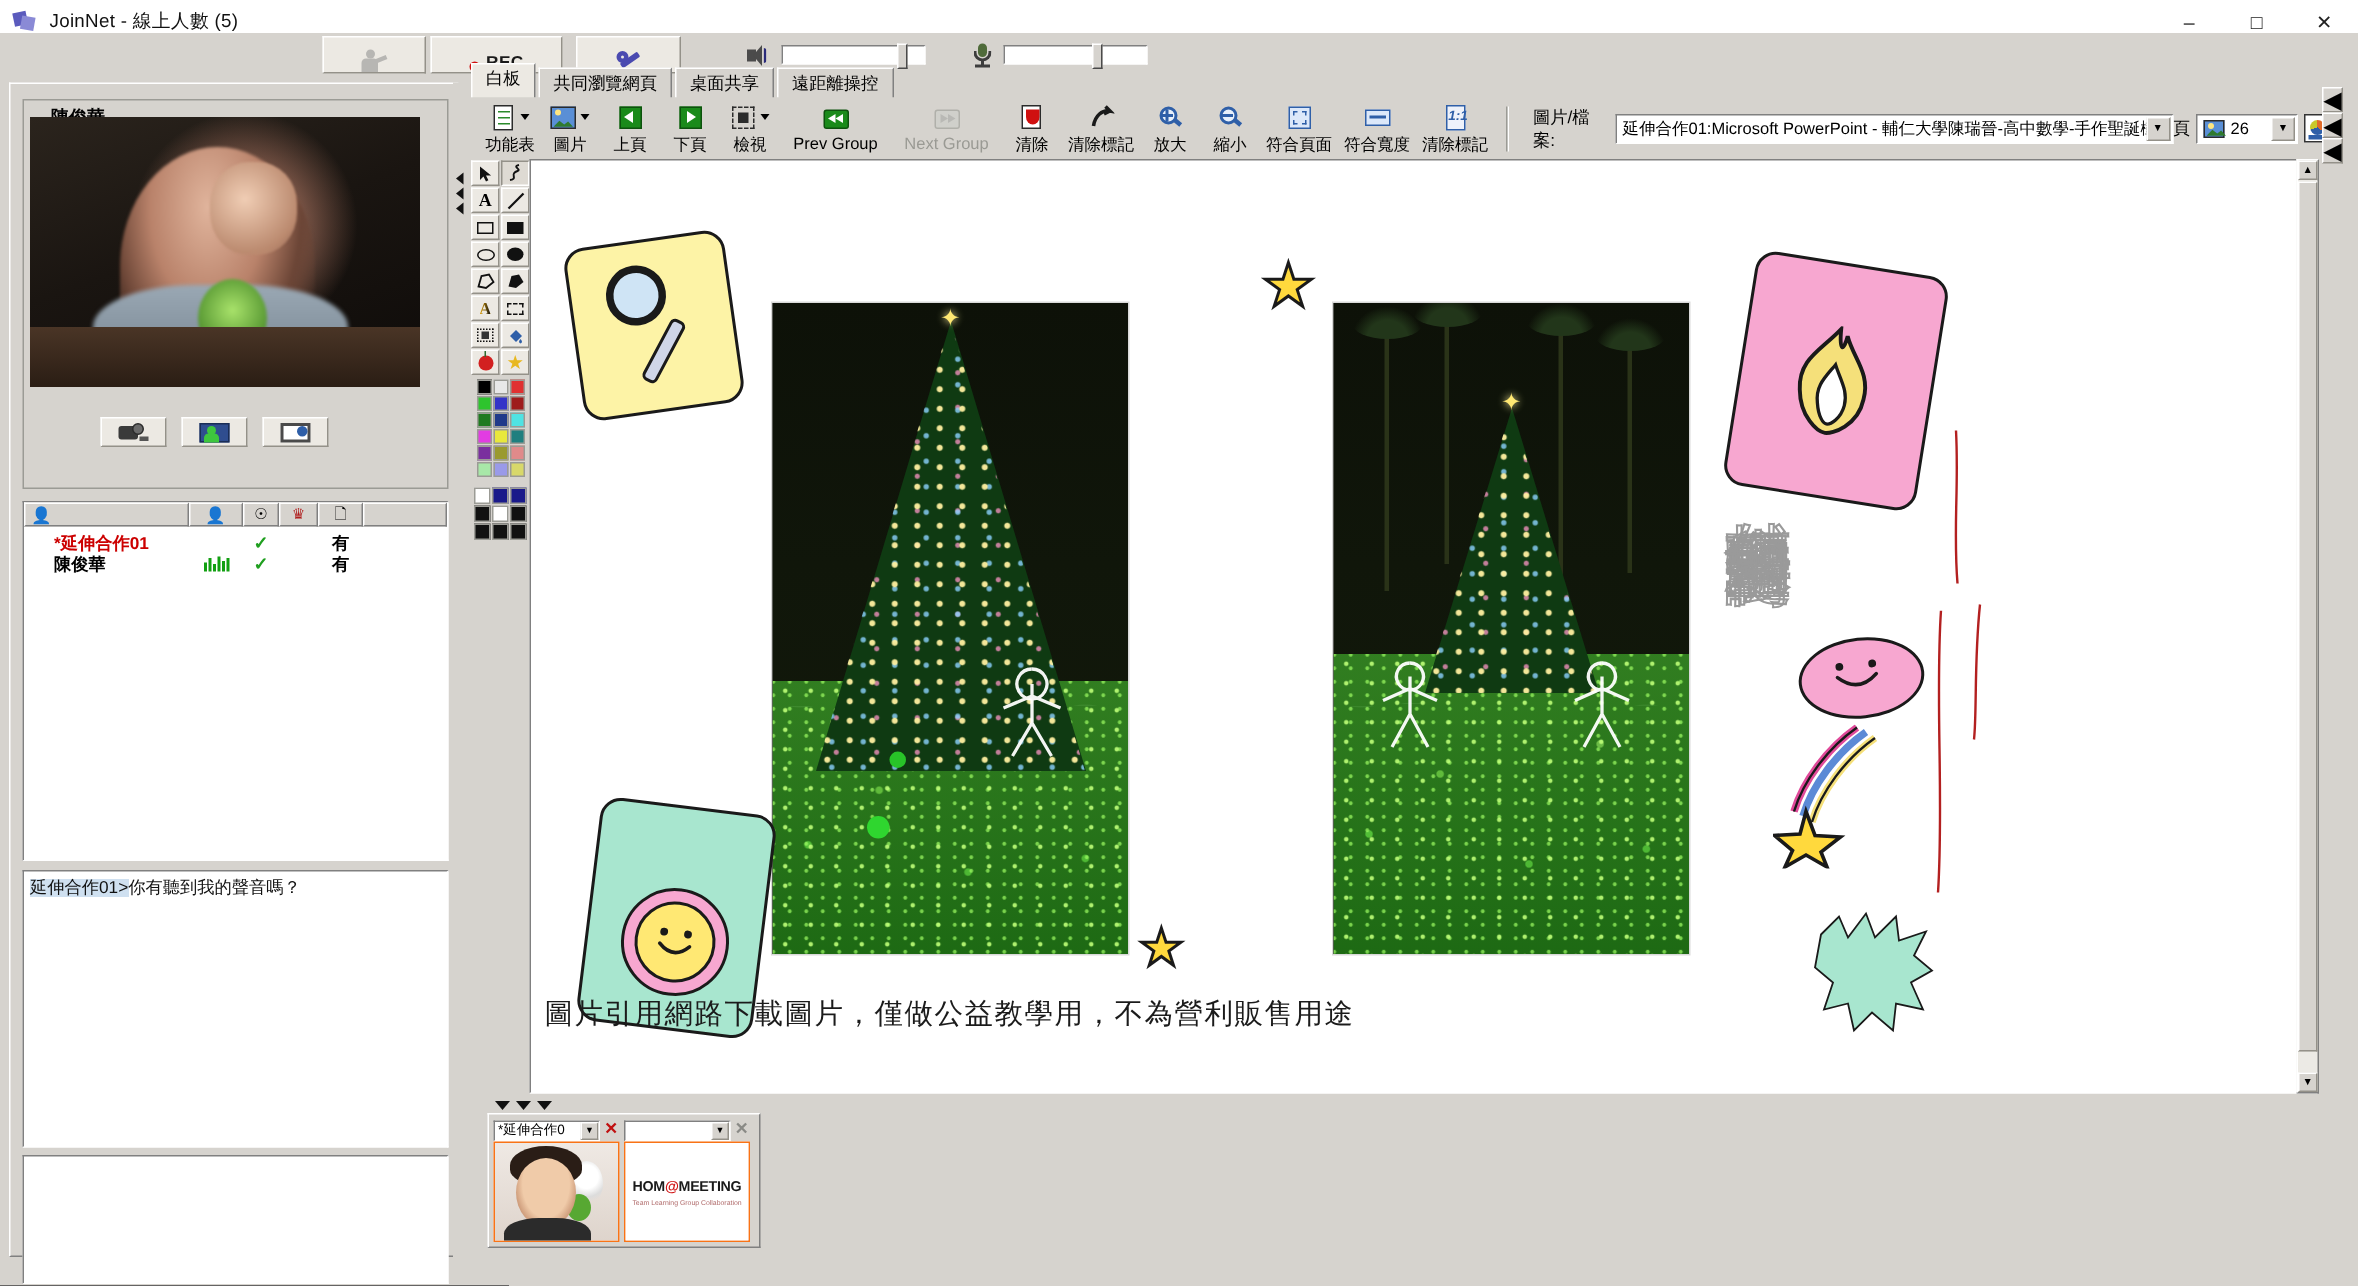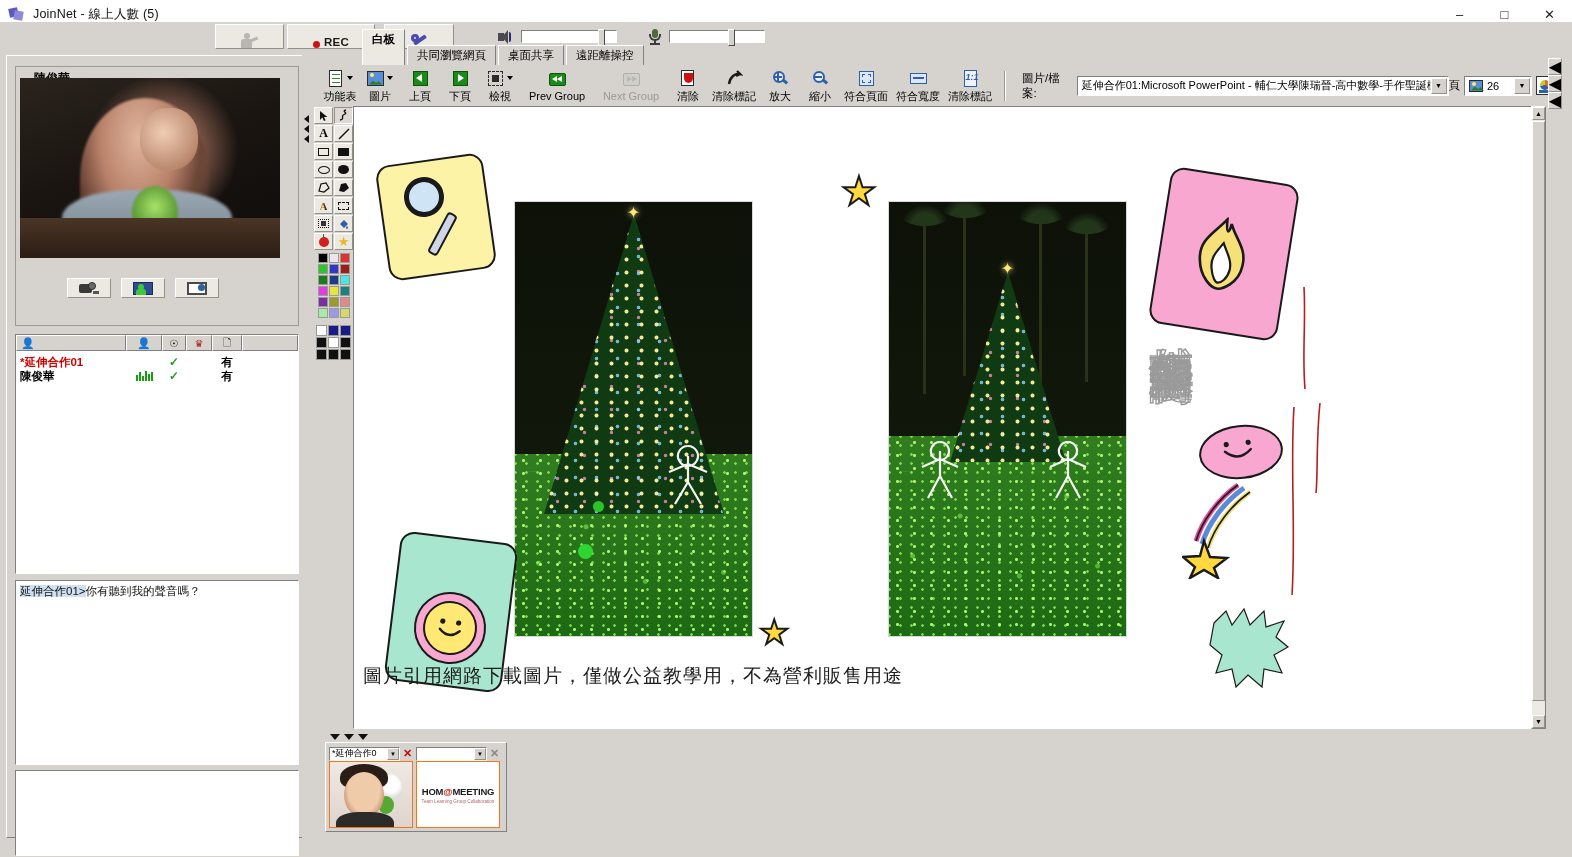--- a/index.html
+++ b/index.html
@@ -171,21 +171,21 @@
   }
   .pl-header {
     display: flex; height: 16px; background: #d6d3ce; font-size: 11px;
   }
   .pl-hcell {
     border: 1px solid; border-color: #ffffff #808080 #808080 #ffffff;
     display: flex; align-items: center; justify-content: center;
   }
   .pl-rows { position: absolute; left:0; right:0; top: 18px; bottom: 0; background: #fff; }
   .pl-row { display:flex; height: 14px; align-items:center; font-size: 11.5px; font-weight: bold; }
-  .pl-name { width: 110px; padding-left: 4px; overflow: hidden; white-space: nowrap; }
+  .pl-name { width: 110px; padding-left: 20px; overflow: hidden; white-space: nowrap; }
   .pl-c1 { width: 36px; display:flex;align-items:center;justify-content:center; }
   .pl-c2 { width: 24px; display:flex;align-items:center;justify-content:center; color:#1f9f1f; }
   .pl-c3 { width: 26px; display:flex;align-items:center;justify-content:center; }
   .pl-c4 { width: 30px; display:flex;align-items:center;justify-content:center; }
   .vu { display:flex; gap:1px; height: 10px; align-items:flex-end;}
   .vu i { display:block; width:2px; background:#12a012; }
   .check { color:#1f9f1f; font-size:12px; font-weight:bold; line-height:1;}
 
   
   #chatlog {
@@ -205,21 +205,21 @@
   
   #wbtabs {
     position:absolute; left:314px; top:48px; width:1248px; height:17px;
     display:flex; align-items:flex-end; font-size:11.5px;
   }
   .wbtab {
     padding: 2px 9px 2px 9px; background:#d6d3ce;
     border:1px solid; border-color:#ffffff #808080 #808080 #ffffff;
     border-bottom:none; margin-right:2px; cursor:default;
   }
-  .wbtab.active { background:#ece9e3; font-weight:bold; padding-bottom:18px;margin-left:48px;}
+  .wbtab.active { background:#ece9e3; font-weight:normal; padding-bottom:5px;}
 
   #wbtoolbar {
     position:absolute; left:314px; top:65px; width:1248px; height:41px;
     background:#d6d3ce; display:flex; align-items:center; padding-left:6px;
   }
   .wtool { display:flex; flex-direction:column; align-items:center; justify-content:flex-start;
     min-width:40px; padding:1px 4px 0 4px; cursor:default; }
   .wtool .glyph { height:19px; display:flex; align-items:center; justify-content:center; gap:2px; }
   .wtool .lbl { font-size: 11px; color:#000; margin-top:1px; white-space:nowrap;}
   .wtool.dis .lbl { color:#9a9a94; }

